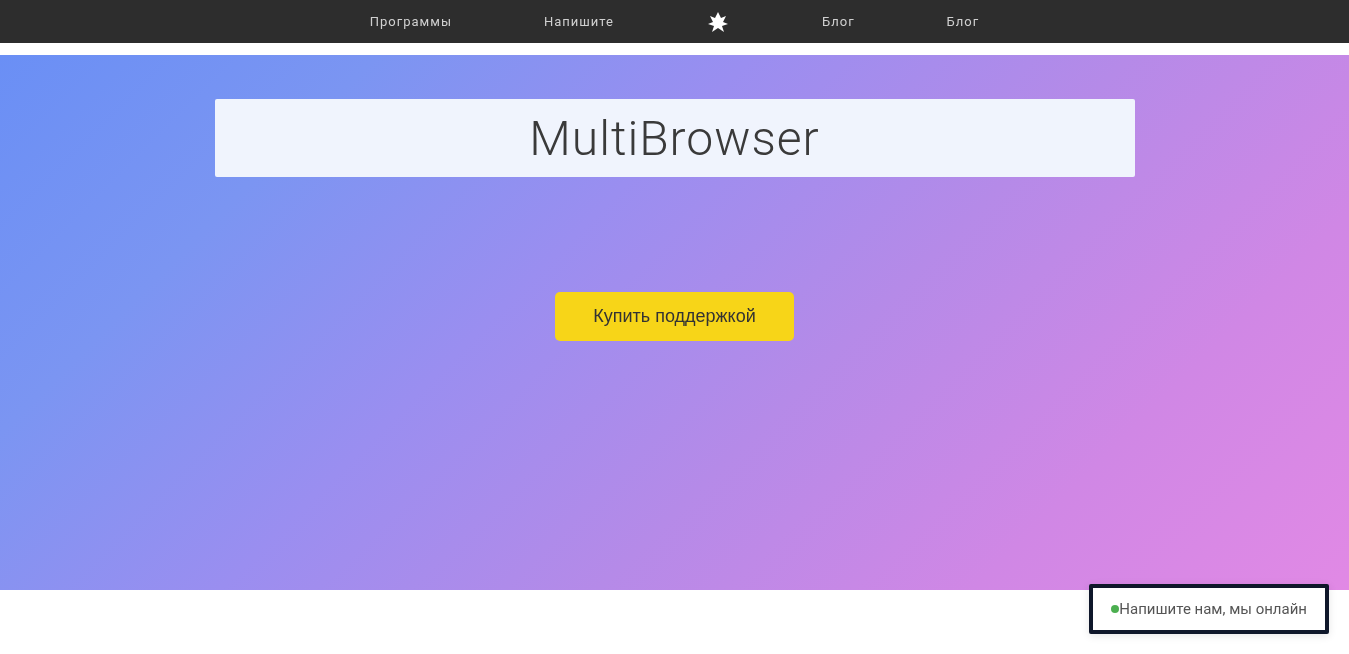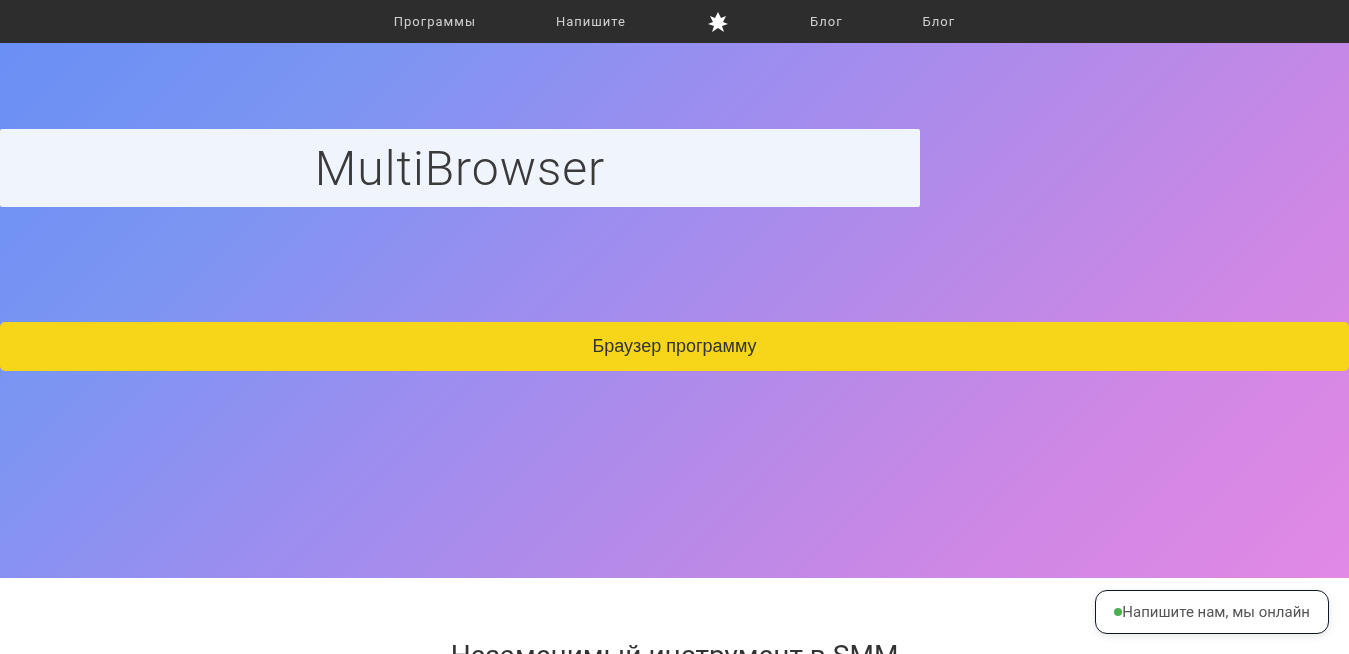--- a/index.html
+++ b/index.html
@@ -13,42 +13,44 @@
       height: 654px;
       overflow: hidden;
       position: relative;
     }
     .navbar {
       background-color: #2d2d2d;
       height: 43px;
       display: flex;
       align-items: center;
       justify-content: center;
-      gap: 0;
+      gap: 12px;
     }
     .nav-item {
       color: #d0d0d0;
       font-size: 13px;
       letter-spacing: 1px;
       padding: 0 40px;
       cursor: pointer;
       text-decoration: none;
     }
     .nav-logo {
       padding: 0 40px;
       display: flex;
       align-items: center;
       justify-content: center;
     }
     .hero {
       background: linear-gradient(135deg, #6a8ff5 0%, #7b95f2 20%, #9a8ef0 40%, #b58ae8 60%, #d087e5 80%, #e189e5 100%);
       height: 535px;
       display: flex;
       flex-direction: column;
-      padding-top: 86px;
+      align-items: center;
+      padding-top: 44px;
+      margin-top: 12px;
     }
     .title-box {
       background-color: #f0f4fd;
       width: 920px;
       height: 78px;
       display: flex;
       align-items: center;
       justify-content: center;
       border-radius: 2px;
     }
@@ -89,22 +91,22 @@
       font-size: 28px;
       color: #333;
       font-weight: 400;
       transform: translateY(18px);
     }
     .chat-widget {
       position: absolute;
       bottom: 20px;
       right: 20px;
       background: #ffffff;
-      border: 1px solid #0f172a;
-      border-radius: 12px;
+      border: 4px solid #0f172a;
+      border-radius: 2px;
       padding: 12px 18px;
       display: flex;
       align-items: center;
       box-shadow: 0 2px 8px rgba(0,0,0,0.1);
       cursor: pointer;
     }
     .chat-status-dot {
       width: 8px;
       height: 8px;
       background: #4caf50;
@@ -127,21 +129,21 @@
     </svg>
   </div>
   <a class="nav-item">Блог</a>
   <a class="nav-item">Блог</a>
 </nav>
 
 <section class="hero">
   <div class="title-box">
     <h1 class="title-text">MultiBrowser</h1>
   </div>
-  <button class="buy-button">Браузер программу</button>
+  <button class="buy-button">Купить поддержкой</button>
 </section>
 
 <section class="section-below">
   <h2 class="section-heading">Незаменимый инструмент в SMM</h2>
 </section>
 
 <div class="chat-widget">
   <span class="chat-status-dot"></span>
   <span class="chat-text">Напишите нам, мы онлайн</span>
 </div>

